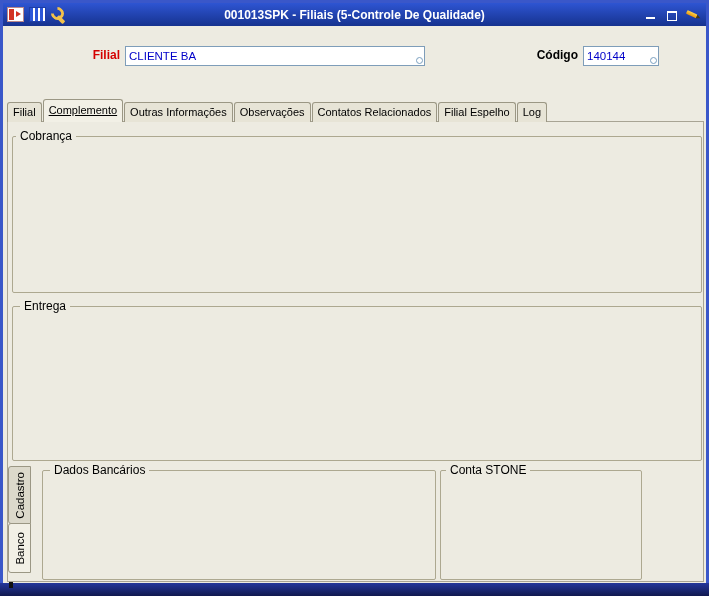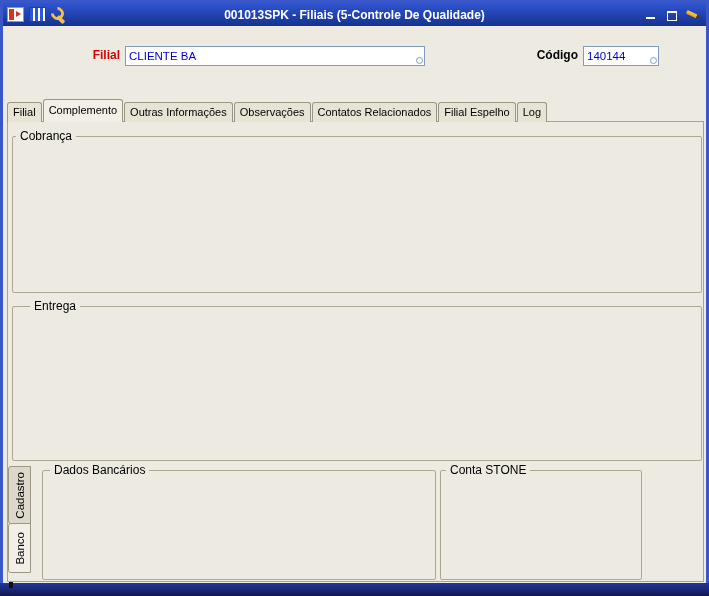--- a/index.html
+++ b/index.html
@@ -33,21 +33,21 @@
   
   .lbl{position:absolute;height:18px;line-height:18px;text-align:right;white-space:nowrap;font-size:12px}
   .lbl.left{text-align:left}
   .field{position:absolute;height:18px;background:#fff;border:1px solid #7E9DB9;color:#0000C8;font-size:11.5px;line-height:16px;padding:0 3px;white-space:nowrap;overflow:hidden;box-sizing:border-box}
   .field.ro{background:#E4E2D6;color:#13135F}
   .lk::after{content:"";position:absolute;right:1px;bottom:1px;width:5px;height:5px;border:1px solid #7AA0C0;border-radius:50%;background:#fff}
   .group{position:absolute;border:1px solid #ADA890;border-radius:2px}
   .group-title{position:absolute;font-weight:normal;background:#EDEBE1;padding:0 4px;height:14px;line-height:14px;white-space:nowrap;z-index:2}
   .tabs{position:absolute;display:flex;align-items:flex-end;gap:1px;z-index:3}
   .tab{height:19px;line-height:18px;padding:0 5px;background:#E7E4D6;border:1px solid #9B9784;border-bottom:none;border-radius:3px 3px 0 0;font-size:11px;white-space:nowrap}
-  .tab.sel{height:22px;line-height:21px;background:#F2F0E6;}
+  .tab.sel{height:22px;line-height:21px;background:#F2F0E6;text-decoration:underline}
   .panel{position:absolute;border:1px solid #A8A494;background:#EDEBE1;z-index:1}
   .vtab{position:absolute;width:21px;border:1px solid #9B9784;border-radius:3px 0 0 3px;display:flex;align-items:center;justify-content:center;z-index:2}
   .vtab span{writing-mode:vertical-rl;transform:rotate(180deg);font-size:11.5px}
   .vtab.unsel{background:#DCD9CB}
   .vtab.sel{background:#F2F0E6}
   .btn{position:absolute;height:22px;background:linear-gradient(#FBFAF7,#DEDACB);border:1px solid #8E8A7C;border-radius:3px;font-size:11.5px;text-align:center;line-height:20px;color:#000;white-space:nowrap;overflow:hidden}
   .btn.disabled{color:#A29E90;background:linear-gradient(#F2F1EA,#E6E3D8)}
   .status-orange{position:absolute;color:#E8820C;font-weight:bold;font-size:12px;white-space:nowrap}
   .hdr-lbl-filial{color:#D40000;font-weight:bold}
   .hdr-lbl-codigo{font-weight:bold}
@@ -133,21 +133,21 @@
   <div class="field" style="left:625px;top:179px;width:59px">4521-4555</div>
 
   <div class="lbl" style="left:427px;top:201px;width:110px">CNPJ / CPF:</div>
   <div class="field" style="left:541px;top:201px;width:143px">67.177.970/0001-38</div>
   <div class="lbl" style="left:427px;top:223px;width:110px">Insc. Est. / RG:</div>
   <div class="field" style="left:541px;top:223px;width:143px">010616-15</div>
   <div class="lbl" style="left:427px;top:245px;width:110px">Insc. Munic.:</div>
   <div class="field" style="left:541px;top:245px;width:143px">ISENTO</div>
 
   <div class="group" style="left:12px;top:306px;width:688px;height:153px;z-index:2"></div>
-  <div class="group-title" style="left:30px;top:299px">Entrega</div>
+  <div class="group-title" style="left:20px;top:299px">Entrega</div>
 
   <div class="lbl" style="left:20px;top:327px;width:90px">Razão Social</div>
   <div class="field" style="left:112px;top:327px;width:196px">CLIENTE BA LTDA</div>
 
   <div class="lbl" style="left:20px;top:349px;width:90px">Endereço</div>
   <div class="field lk" style="left:112px;top:349px;width:330px">AV LUÍS EDUARDO MAGALHÃES 55</div>
 
   <div class="lbl" style="left:20px;top:371px;width:90px">Numero:</div>
   <div class="field" style="left:112px;top:371px;width:56px">152</div>
   <div class="lbl left" style="left:175px;top:371px;width:38px">Compl.</div>

